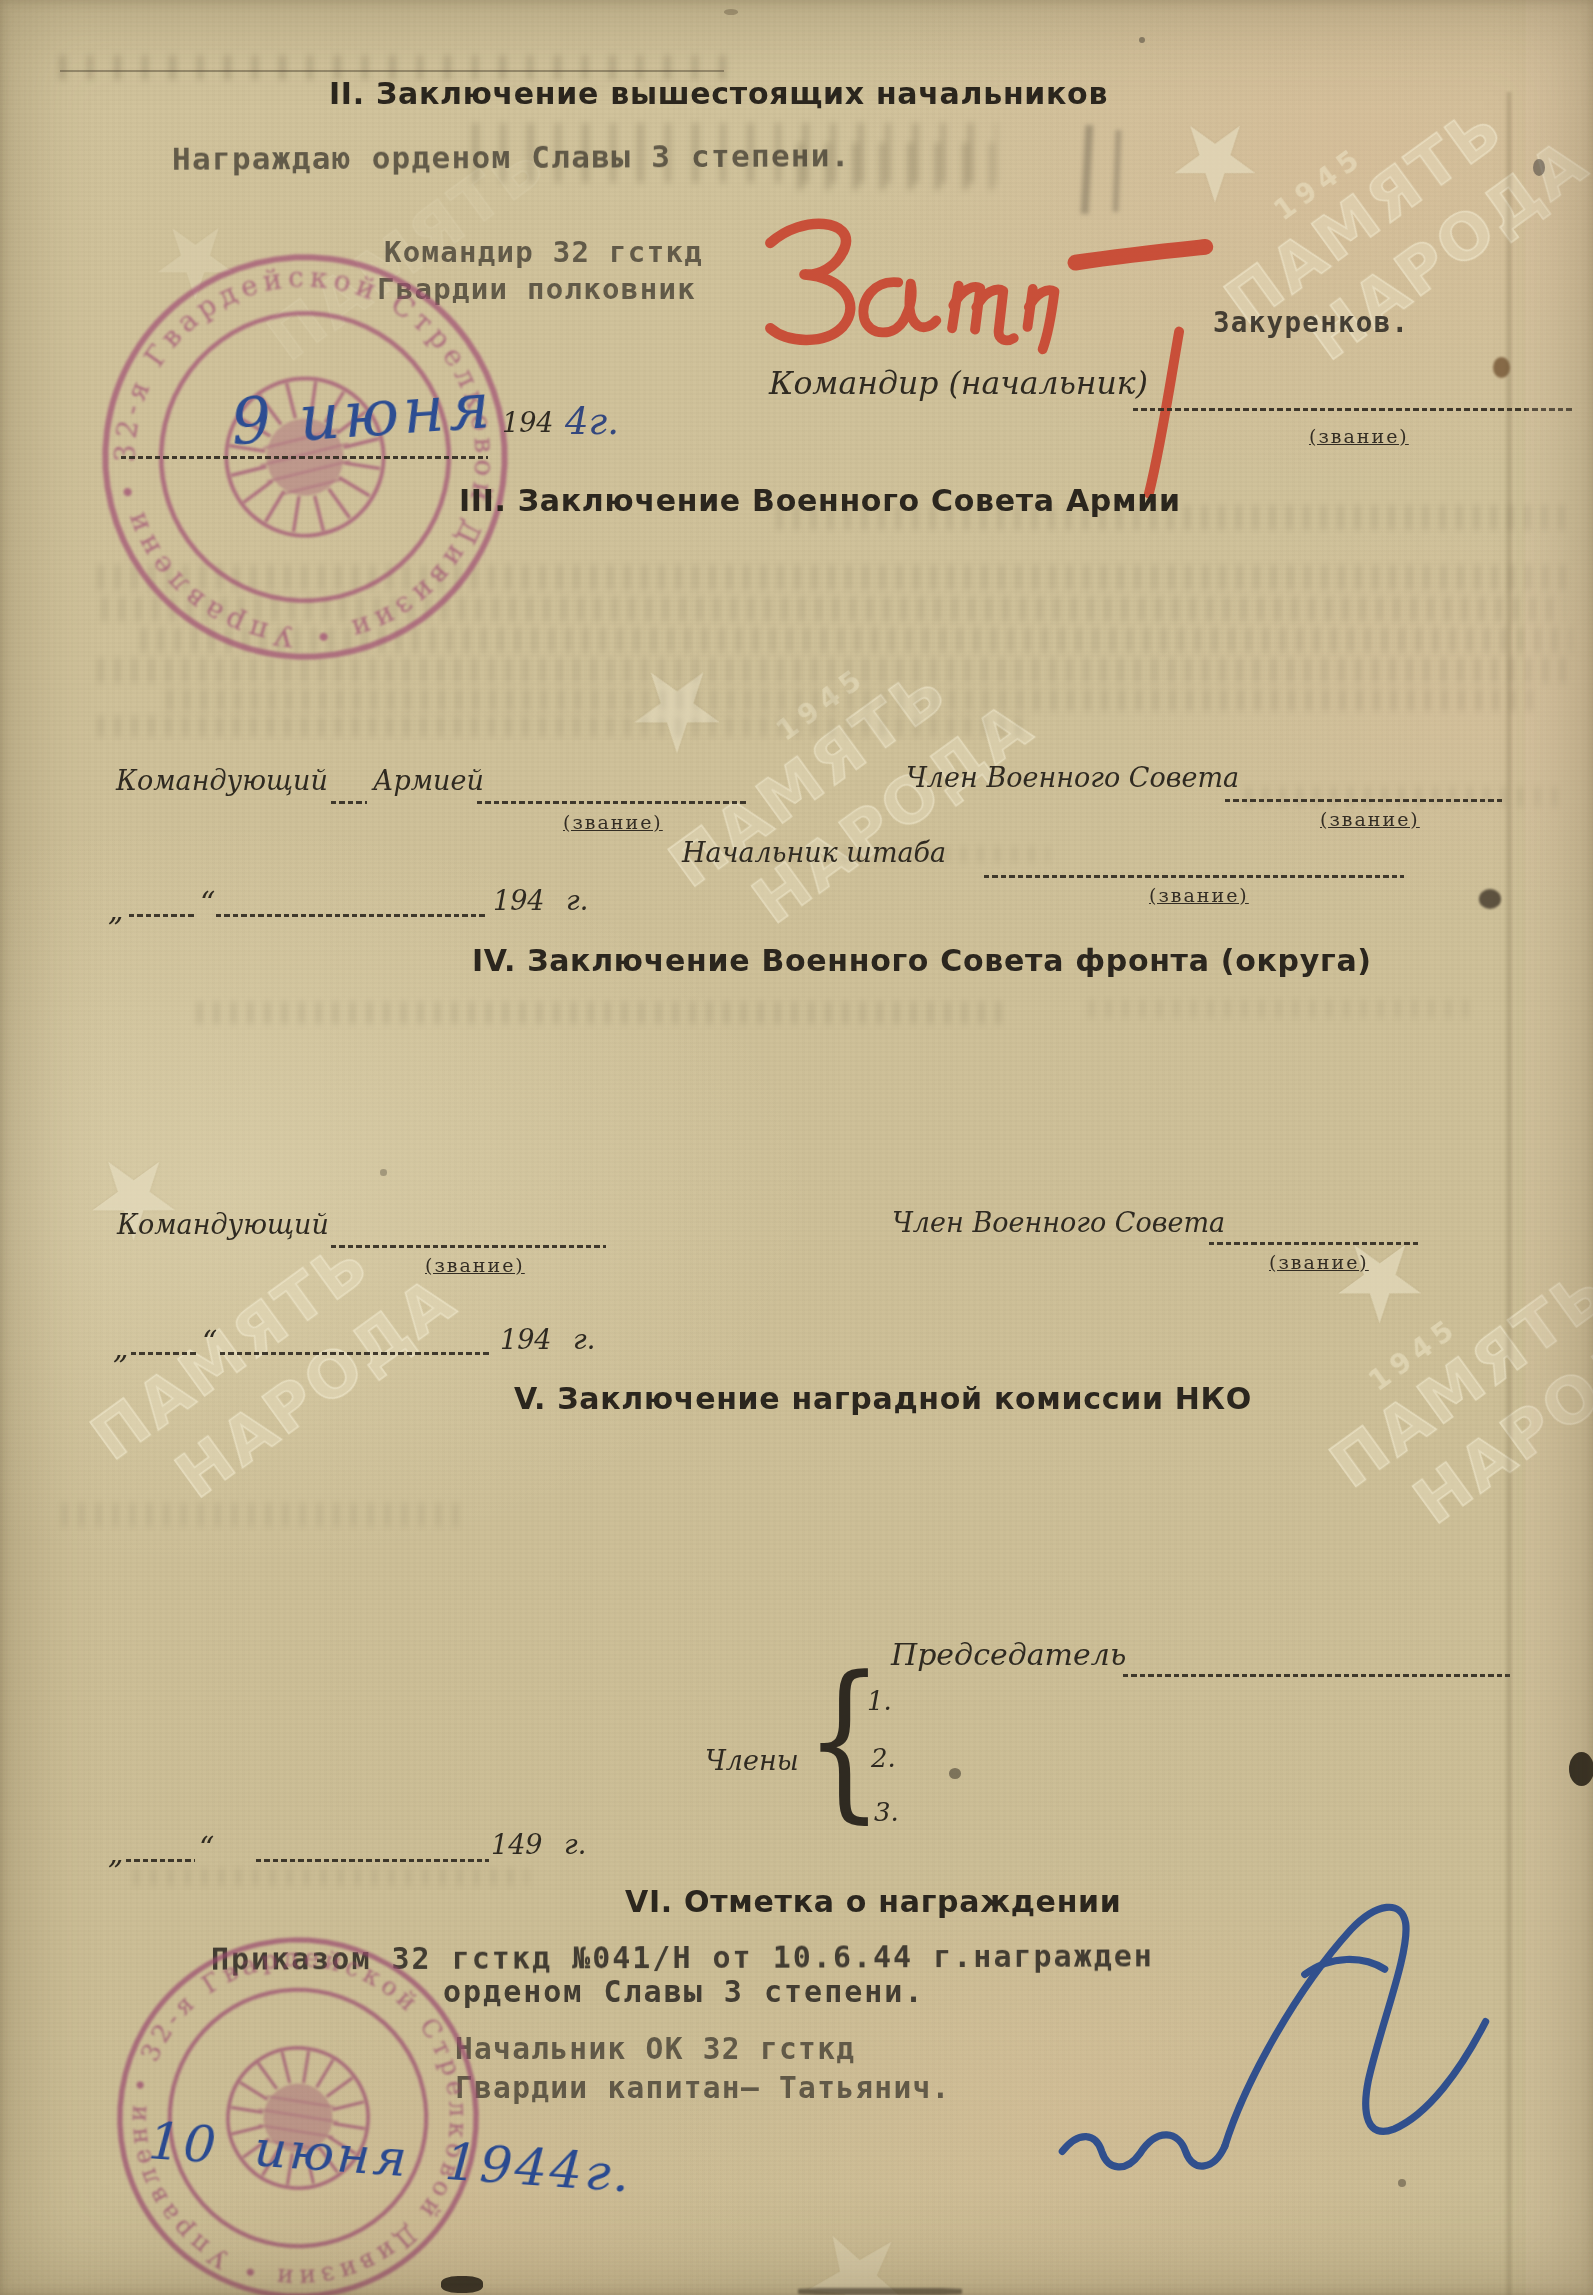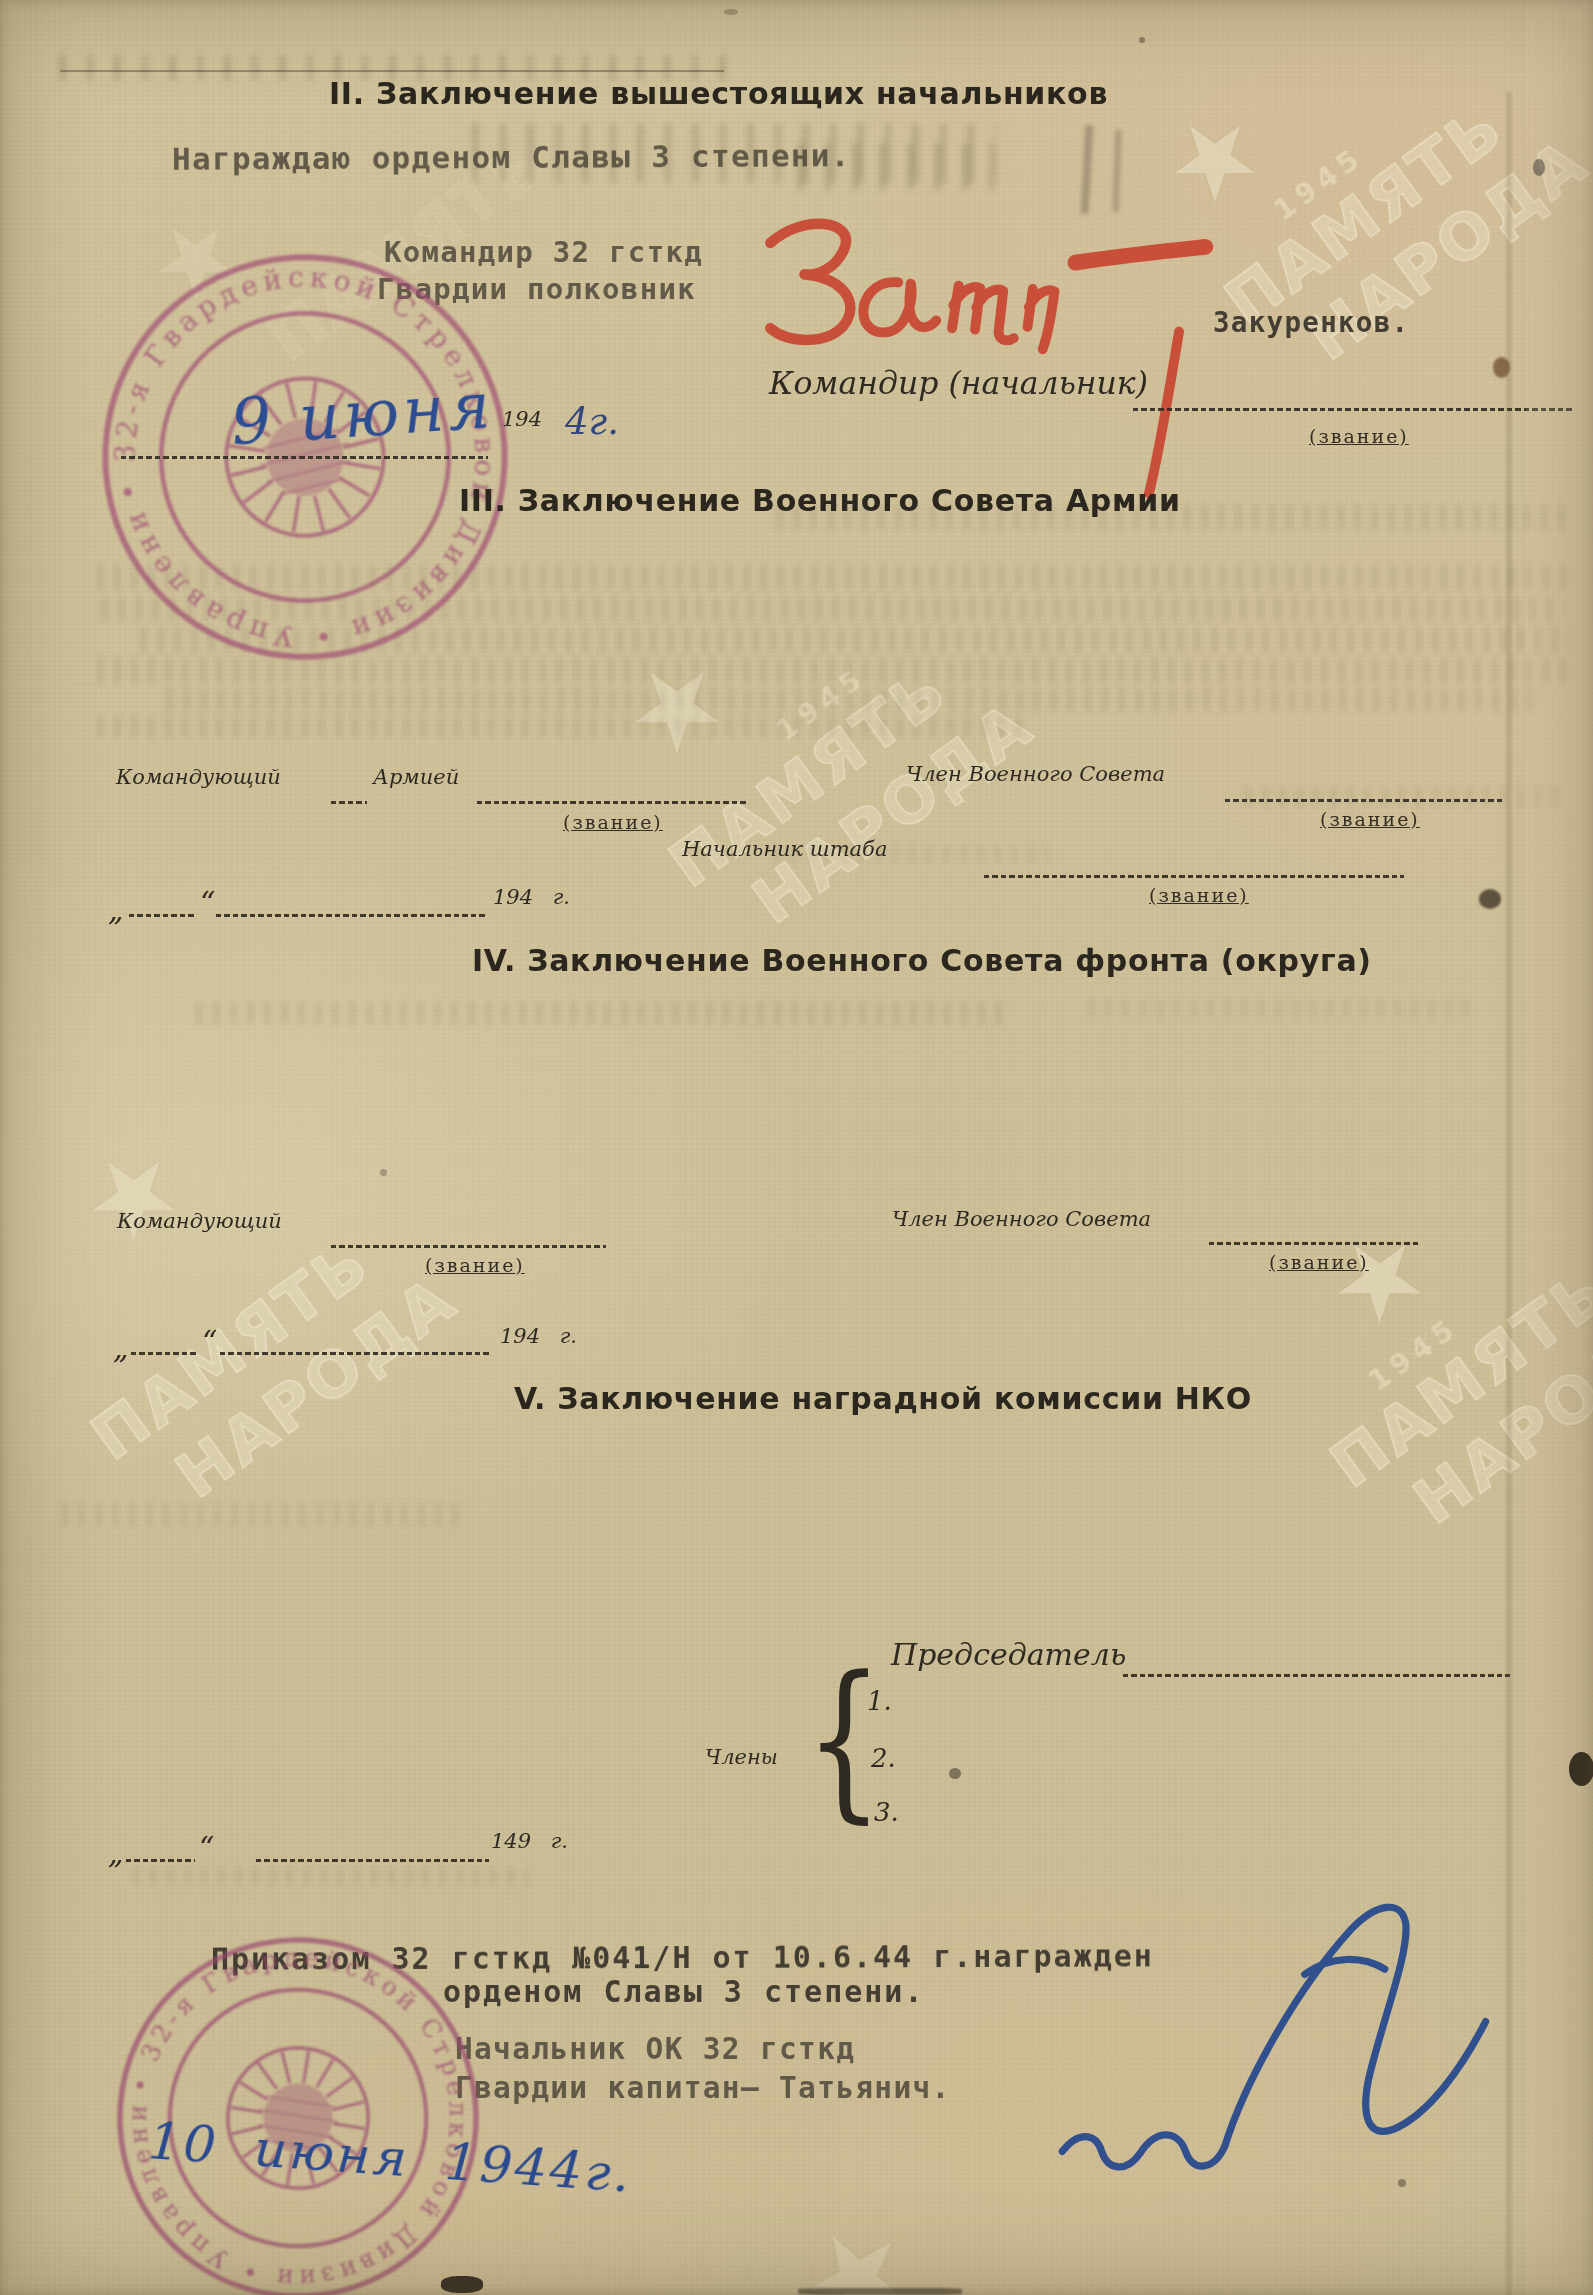--- a/index.html
+++ b/index.html
@@ -14,21 +14,21 @@
       radial-gradient(525px 328px at 30% 96%, rgba(218,178,142,.18), transparent 60%),
       repeating-linear-gradient(0deg, rgba(120,110,80,.035) 0 2px, rgba(0,0,0,0) 2px 4.6px),
       repeating-linear-gradient(90deg, rgba(130,118,86,.03) 0 2.6px, rgba(0,0,0,0) 2.6px 5.9px),
       linear-gradient(#d1c39c,#cbbd95);
   }
   .page::after{content:""; position:absolute; inset:0; pointer-events:none;
     box-shadow: inset 0 0 92px rgba(92,76,46,.38), inset 0 0 11.8px rgba(70,58,34,.25);}
   .abs{position:absolute;}
   .heading{font-family:"DejaVu Sans", sans-serif; font-weight:bold; font-size:30px;
     color:#2b261e; letter-spacing:0.7px; white-space:nowrap; filter:blur(0.2px);}
-  .formlabel{font-family:"DejaVu Serif", serif; font-style:italic; font-size:21px;
+  .formlabel{font-family:"DejaVu Serif", serif; font-style:italic; font-size:27px;
     color:#2f2a21; white-space:nowrap; filter:blur(0.2px);}
   .rank{font-family:"DejaVu Serif", serif; font-size:19px; color:#332d24;
     letter-spacing:2px; white-space:nowrap; filter:blur(0.3px);text-decoration:underline;}
   .typed{font-family:"DejaVu Sans Mono", monospace; font-weight:bold; font-size:29px;
     color:rgba(62,56,45,.75); letter-spacing:1.3px; white-space:nowrap; filter:blur(0.6px);}
   .typed.dark{color:rgba(48,43,36,.88); filter:blur(0.4px);}
   .dline{height:3.3px; background:repeating-linear-gradient(90deg,#332d23 0 5.2px, rgba(50,44,35,0) 5.2px 8.5px);
     filter:blur(0.3px); opacity:.92;}
   .dline.thin{height:2.6px;}
   .hand-blue{font-family:"DejaVu Serif", serif; font-style:italic; color:#2c4d92;
@@ -201,20 +201,21 @@
   <div class="abs formlabel" style="left:867px; top:1686px; font-size:26px;">1.</div>
   <div class="abs formlabel" style="left:871px; top:1743px; font-size:26px;">2.</div>
   <div class="abs formlabel" style="left:874px; top:1797px; font-size:26px;">3.</div>
 
   <div class="abs quote" style="left:108px; top:1835px;">„</div>
   <div class="abs dline thin" style="left:126px; top:1859px; width:69px;"></div>
   <div class="abs quote" style="left:199px; top:1830px;">“</div>
   <div class="abs dline" style="left:256px; top:1859px; width:233px;"></div>
   <div class="abs formlabel year-label" style="left:491px; top:1829px;">149 г.</div>
 
+  <div class="abs heading" style="left:625px; top:1884px;">VI. Отметка о награждении</div>
 
   <div class="abs typed dark" style="left:211px; top:1940px; font-size:30px; letter-spacing:2px; transform:rotate(-.2deg);">Приказом 32 гсткд №041/Н от 10.6.44 г.награжден</div>
   <div class="abs typed dark" style="left:443px; top:1974px; font-size:30px; letter-spacing:2px;">орденом Славы 3 степени.</div>
   <div class="abs typed" style="left:455px; top:2032px; font-size:29.5px;">Начальник ОК 32 гсткд</div>
   <div class="abs typed" style="left:455px; top:2071px; font-size:29.5px;">Гвардии капитан— Татьянич.</div>
 
   <svg class="abs" style="left:1023px; top:1889px; filter:blur(0.3px); opacity:.92;" width="498" height="315" viewBox="0 0 760 480" xmlns="http://www.w3.org/2000/svg">
     <g fill="none" stroke="#24478d" stroke-width="11" stroke-linecap="round" stroke-linejoin="round">
       <path d="M60,400 C85,368 112,372 120,400 C130,430 158,432 178,404 C205,362 238,370 248,400 C260,434 292,428 308,392"></path>
       <path d="M308,392 C340,290 420,150 500,62 C540,20 578,16 584,52 C590,98 545,210 527,292 C517,342 525,382 566,366 C618,344 668,276 706,202"></path>

